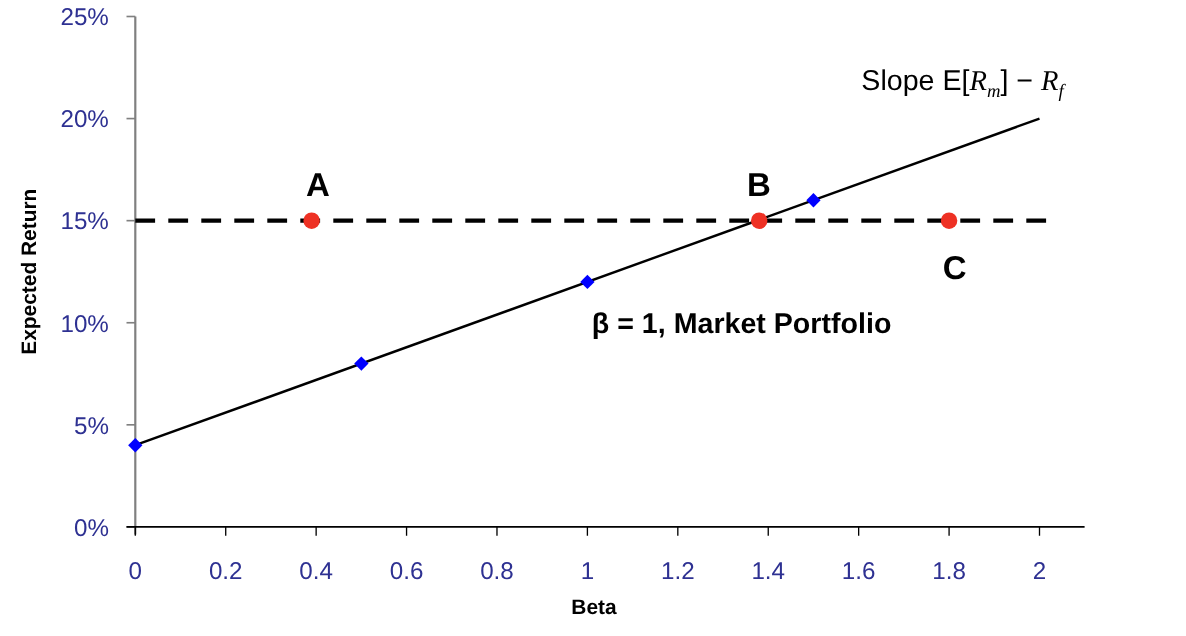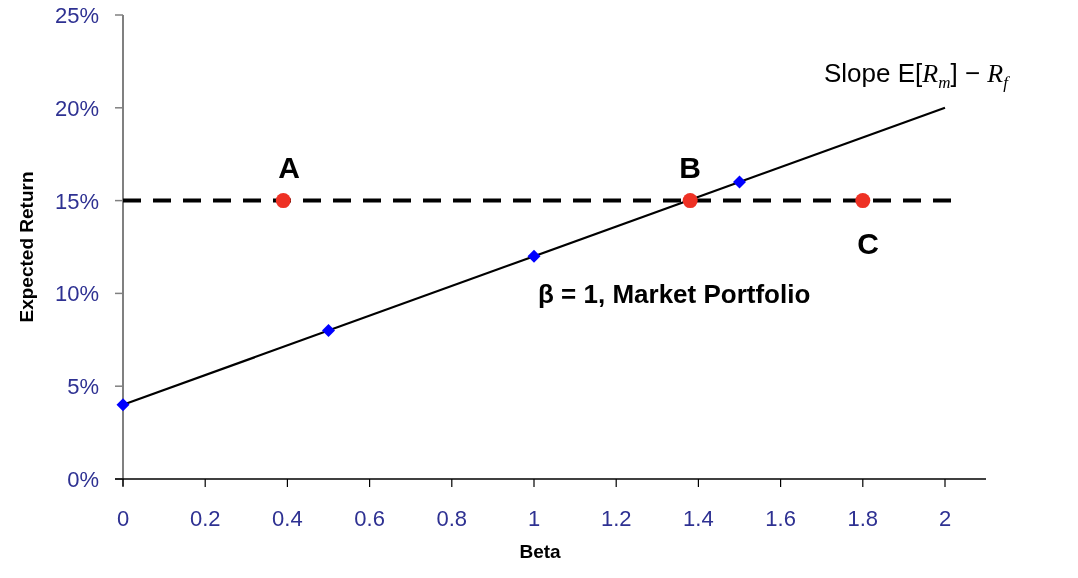--- a/index.html
+++ b/index.html
@@ -2,21 +2,21 @@
 <html><head>
 <meta charset="utf-8">
 <style>
   html, body { margin:0; padding:0; background:#ffffff; }
   body { width:1078px; height:578px; position:relative; overflow:hidden; font-family:"Liberation Sans", sans-serif; }
   #chart { position:absolute; left:0; top:0; }
   .tick-label { font-family:"Liberation Sans", sans-serif; font-size:22px; fill:#2e3192; }
   .axis-title { font-family:"Liberation Sans", sans-serif; font-size:19px; font-weight:bold; fill:#000; }
   .point-label { font-family:"Liberation Sans", sans-serif; font-size:30px; font-weight:bold; fill:#000; }
   .annot { font-family:"Liberation Sans", sans-serif; font-size:26px; font-weight:bold; fill:#000; }
-  .slope-label { position:absolute; left:824px; top:58px; font-family:"Liberation Sans", sans-serif; font-size:26px; color:#000; white-space:nowrap; }
+  .slope-label { position:absolute; left:783px; top:58px; font-family:"Liberation Sans", sans-serif; font-size:26px; color:#000; white-space:nowrap; }
   .slope-label .math { font-family:"Liberation Serif", serif; font-style:italic; }
   .slope-label sub { font-size:17px; font-style:italic; font-family:"Liberation Serif", serif; }
 </style>
 </head>
 <body>
 
 <svg id="chart" width="1078" height="578" viewBox="0 0 1078 578">
   <g id="y-axis">
       <line x1="123" y1="15" x2="123" y2="486" stroke="#808080" stroke-width="2"></line>
       <line x1="115" y1="479" x2="123" y2="479" stroke="#808080" stroke-width="1.5"></line>

